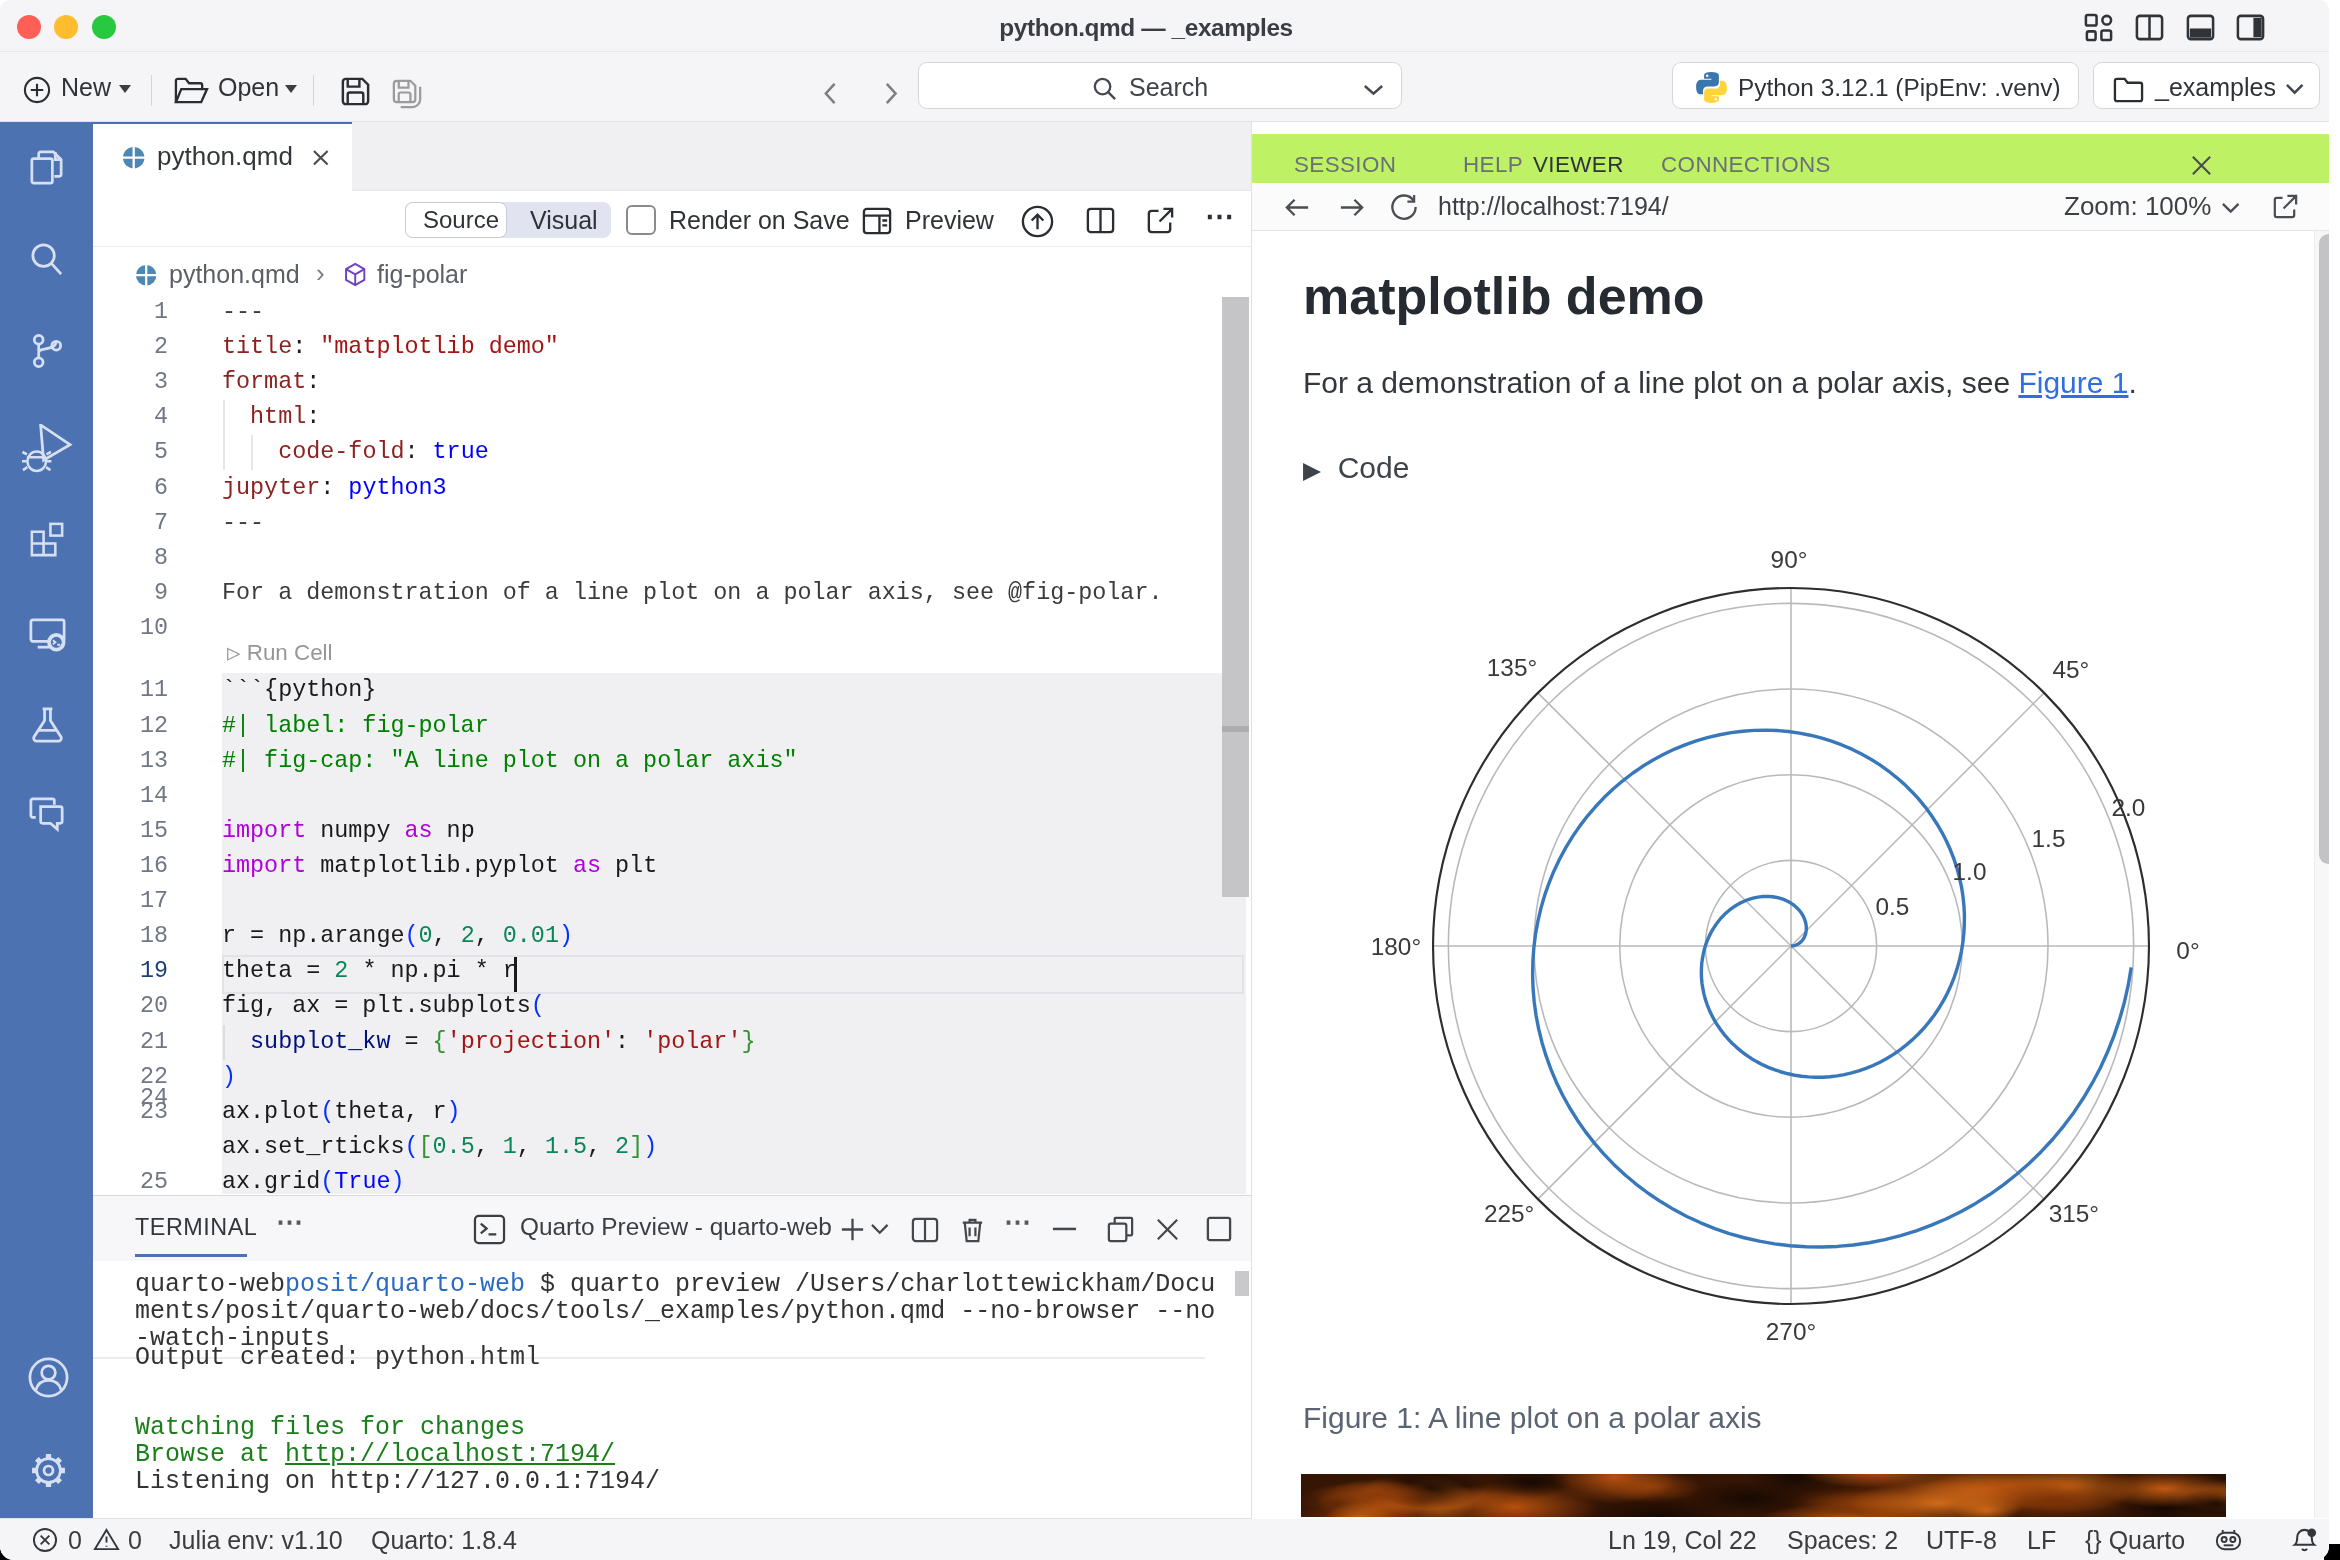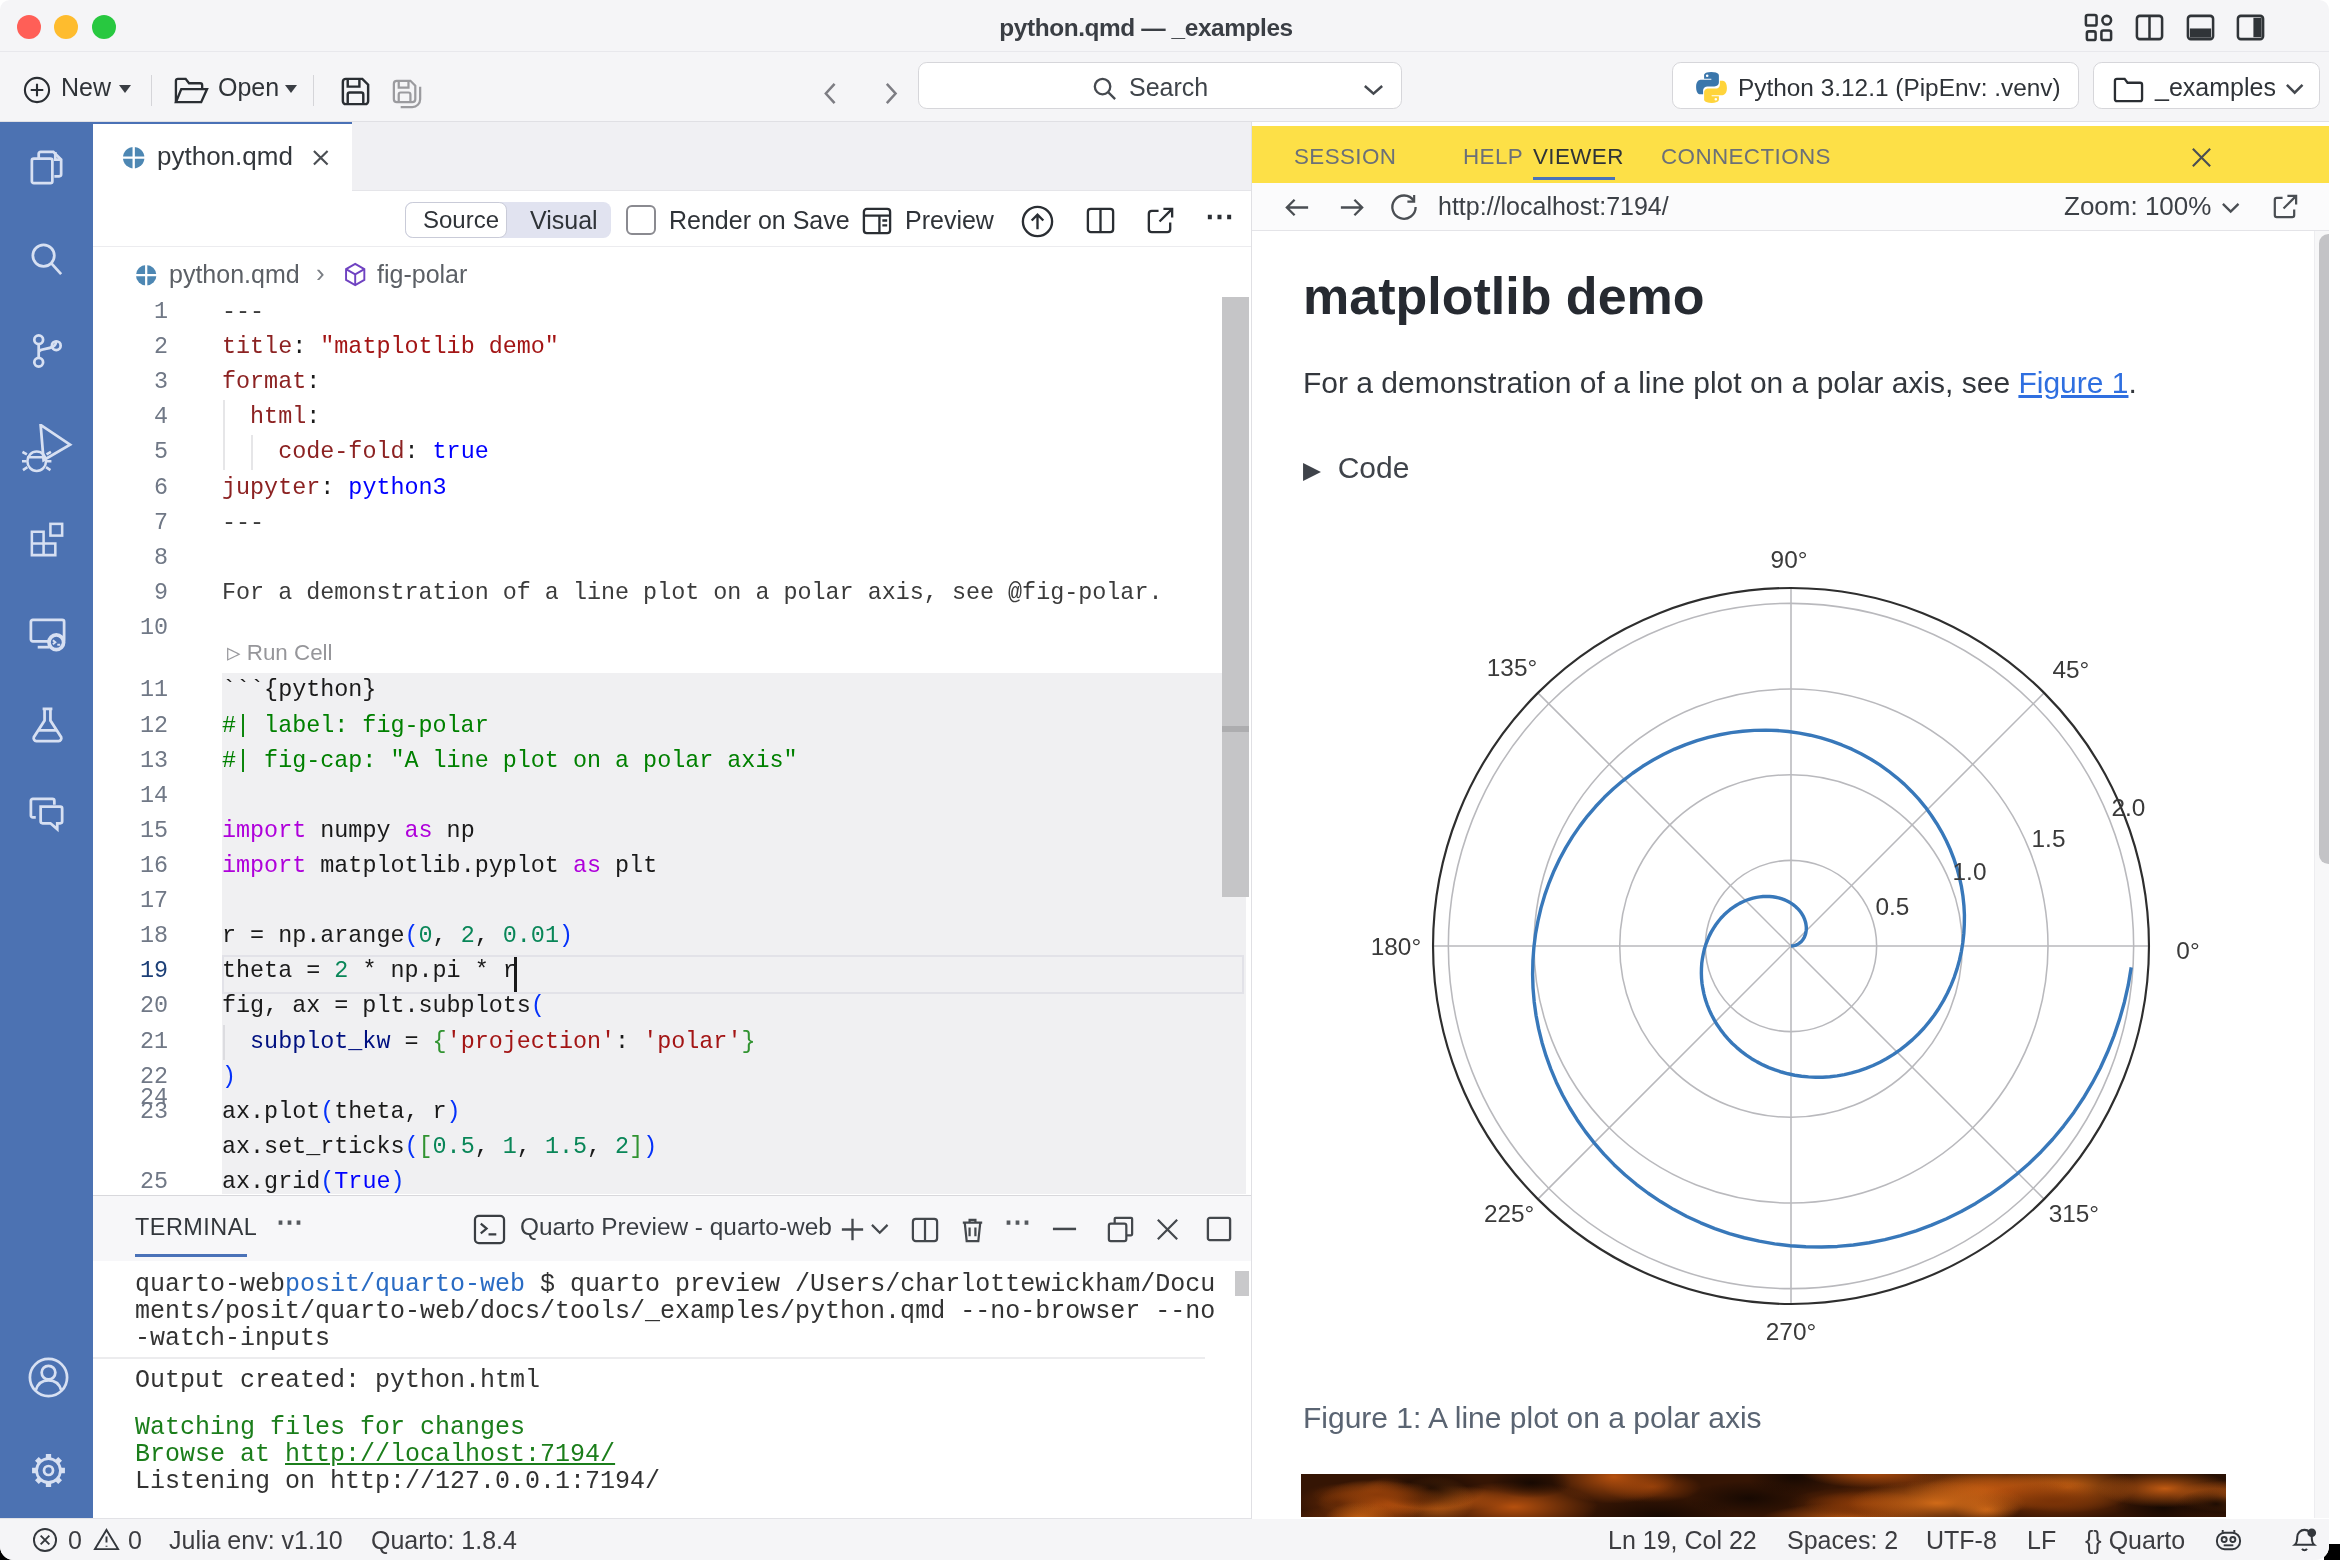--- a/index.html
+++ b/index.html
@@ -35,21 +35,21 @@
 .lnum { position:absolute; width:75px; height:35px; line-height:35px; text-align:right; font-family:"Liberation Mono", monospace; font-size:23.4px; color:#707886; }
 
 #terminal { position:absolute; left:93px; top:1195px; width:1159px; height:324px; background:#fff; border-top:1px solid #d8d8dc; }
 #termhead { position:absolute; left:0; top:0; width:1159px; height:65px; background:#f7f7f9;padding-left:12px; }
 .tline { position:absolute; left:42px; height:27px; line-height:27px; font-family:"Liberation Mono", monospace; font-size:25px; color:#333; white-space:pre; }
 
 #statusbar { position:absolute; left:0; top:1518px; width:2341px; height:42px; background:#f5f5f7; border-top:1px solid #e2e2e6; font-size:25px; color:#3c3c40; }
 #statusbar .it { position:absolute; top:6.8px; }
 
 #viewer { position:absolute; left:1251px; top:122px; width:1089px; height:1397px; background:#fff; border-left:1px solid #e0e0e4; }
-#vtabs { position:absolute; left:0; top:4px; width:1089px; height:61px; background:#fde047; border-bottom:1px solid #e2e2e6; }
+#vtabs { position:absolute; left:0; top:12px; width:1089px; height:61px; background:#bef264; border-bottom:1px solid #e2e2e6; }
 .vtab { position:absolute; top:17.6px; font-size:22.4px; letter-spacing:0.4px; color:#6b7078; }
 #vnav { position:absolute; left:0; top:61px; width:1089px; height:48px; background:#fbfbfc; border-bottom:1px solid #e4e4e8; }
 #vcontent { position:absolute; left:0; top:109px; width:1089px; height:1287px; background:#fff; }
 </style>
 </head>
 <body>
 <div id="corner-bl"></div>
 <div id="corner-br"></div>
 <div id="win">
 
@@ -335,21 +335,21 @@
       <path d="M5 5l20 20M25 5L5 25"></path>
     </svg>
     <svg class="abs" style="left:1112px;top:18.5px;" width="28" height="28" viewBox="0 0 29 29" fill="none" stroke="#44484d" stroke-width="2.4">
       <rect x="3" y="3" width="23" height="23" rx="2"></rect>
     </svg>
   </div>
   <div class="tline" style="top:102px;">ments/posit/quarto-web/docs/tools/_examples/python.qmd --no-browser --no</div>
   <div class="tline" style="top:75px;"><span>quarto-web</span><span style="color:#2a6cc4;">posit/quarto-web</span><span> $ quarto preview /Users/charlottewickham/Docu</span></div>
   <div class="tline" style="top:129px;">-watch-inputs</div>
   <div class="abs" style="left:0px;top:161px;width:1112px;height:2px;background:#ececee;"></div>
-  <div class="tline" style="top:171px;">Output created: python.html</div>
+  <div class="tline" style="top:148px;">Output created: python.html</div>
   <div class="tline" style="top:218px;color:#1b7e1b;">Watching files for changes</div>
   <div class="tline" style="top:245px;color:#1b7e1b;">Browse at <span style="text-decoration:underline;">http://localhost:7194/</span></div>
   <div class="tline" style="top:272px;">Listening on http://127.0.0.1:7194/</div>
   <div class="abs" style="left:1142px;top:75px;width:13.7px;height:25px;background:#c9c9cb;"></div>
 </div>
 
 <div id="statusbar">
   <svg class="it" style="left:32px;top:7.8px;" width="26" height="26" viewBox="0 0 27 27" fill="none" stroke="#33373c" stroke-width="2">
     <circle cx="13.5" cy="13.5" r="11.5"></circle>
         <path d="M9 9l9 9M18 9l-9 9"></path>

